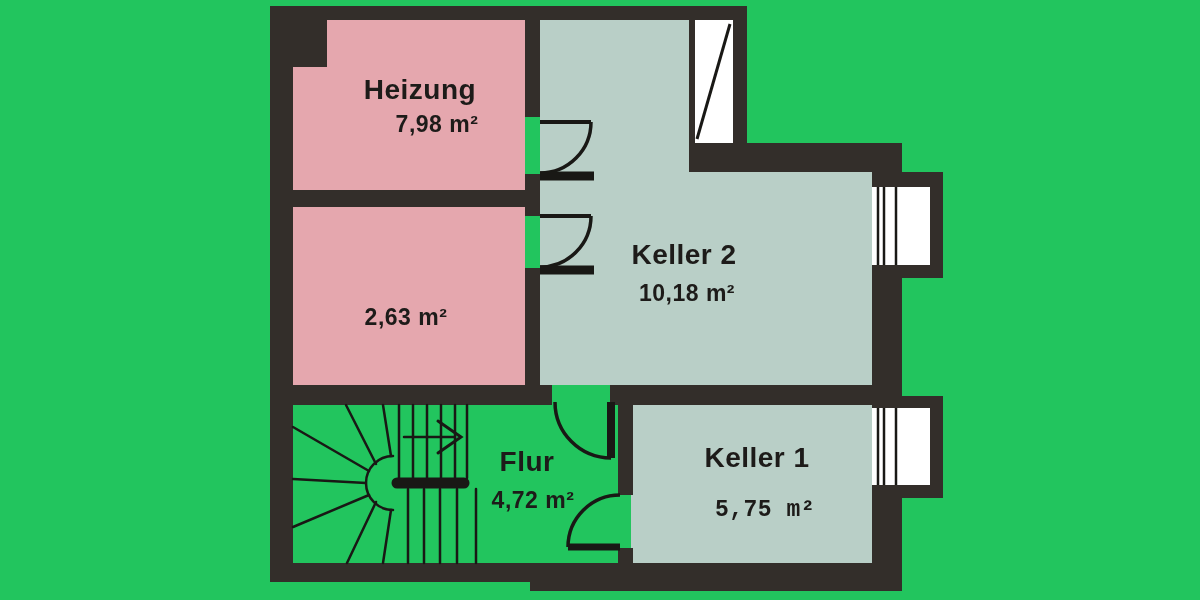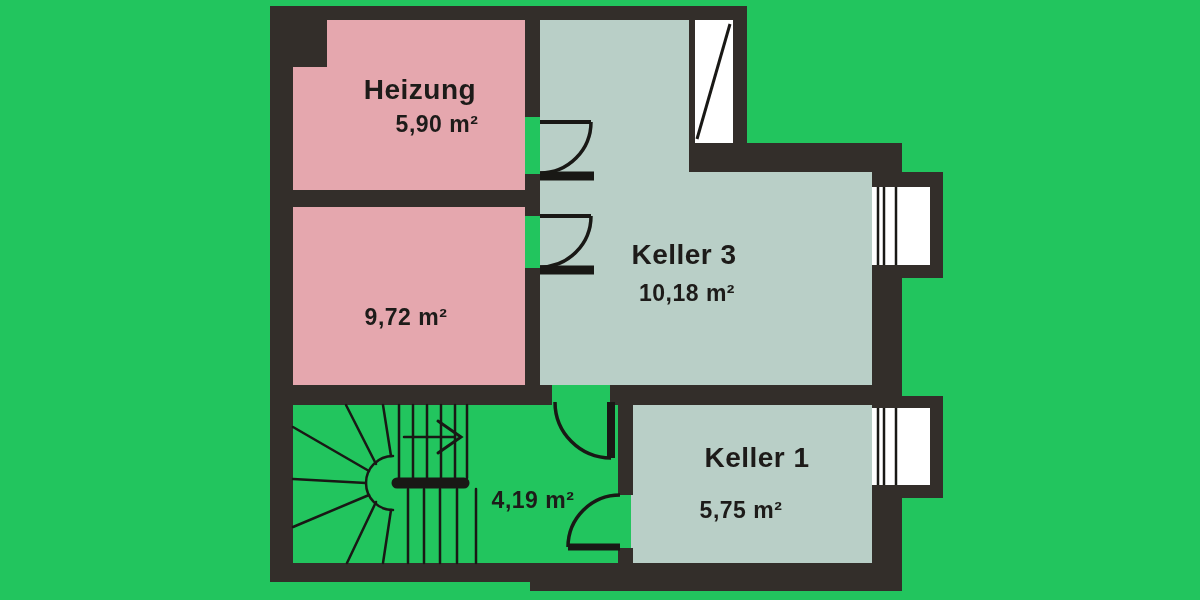--- a/index.html
+++ b/index.html
@@ -113,25 +113,26 @@
 
       <line x1="611" y1="402" x2="611" y2="458" stroke-width="8"></line>
       <path d="M 555 402 A 56 56 0 0 0 611 458" stroke-width="3.5"></path>
 
       <line x1="568" y1="547" x2="620" y2="547" stroke-width="7"></line>
       <path d="M 620 495 A 52 52 0 0 0 568 547" stroke-width="3.5"></path>
     </g>
   </svg>
 
   <div class="room-label room-name" style="left:325px;top:76px;">Heizung</div>
-  <div class="room-label room-area" style="left:342px;top:113px;">5,90 m²</div>
+  <div class="room-label room-area" style="left:342px;top:113px;">7,98 m²</div>
 
-  <div class="room-label room-area" style="left:311px;top:306px;">9,72 m²</div>
+  <div class="room-label room-area" style="left:311px;top:306px;">2,63 m²</div>
 
-  <div class="room-label room-name" style="left:589px;top:241px;">Keller 3</div>
+  <div class="room-label room-name" style="left:589px;top:241px;">Keller 2</div>
   <div class="room-label room-area" style="left:592px;top:282px;">10,18 m²</div>
 
   <div class="room-label room-name" style="left:662px;top:444px;">Keller 1</div>
-  <div class="room-label room-area" style="left:646px;top:499px;">5,75 m²</div>
+  <div class="room-label room-area" style="left:670px;top:499px;font-family:Liberation Mono, monospace;">5,75 m²</div>
 
-  <div class="room-label room-area" style="left:438px;top:489px;">4,19 m²</div>
+  <div class="room-label room-name" style="left:432px;top:448px;">Flur</div>
+  <div class="room-label room-area" style="left:438px;top:489px;">4,72 m²</div>
 
 </div>
 
 </body></html>

